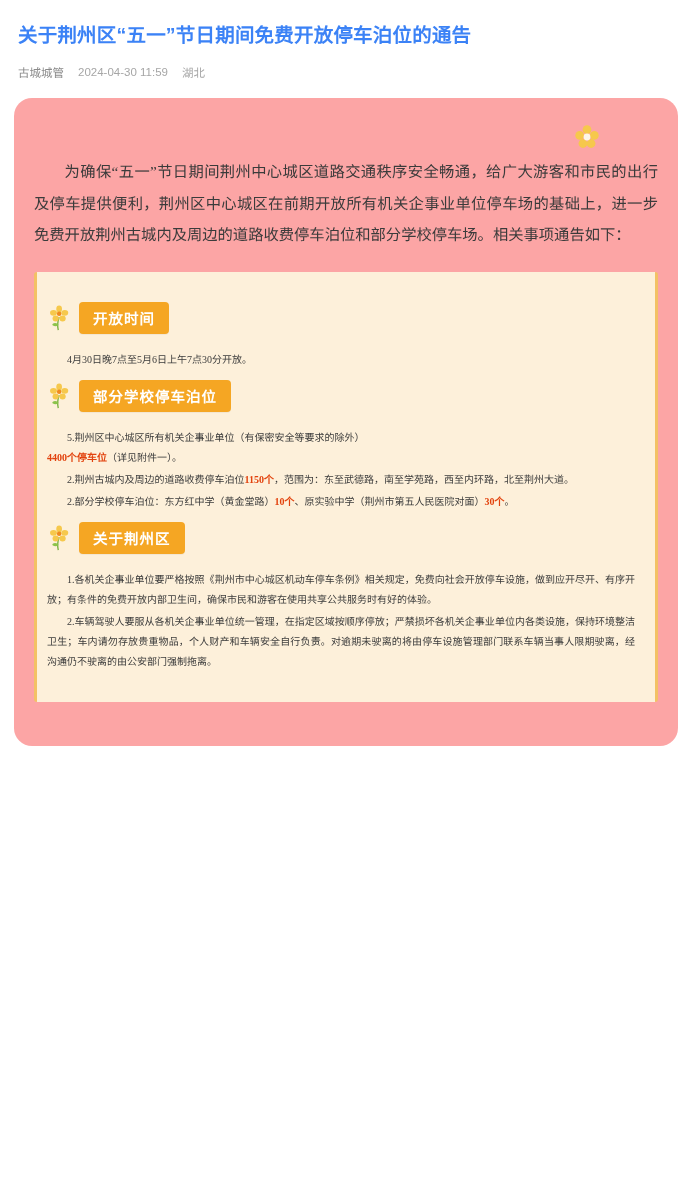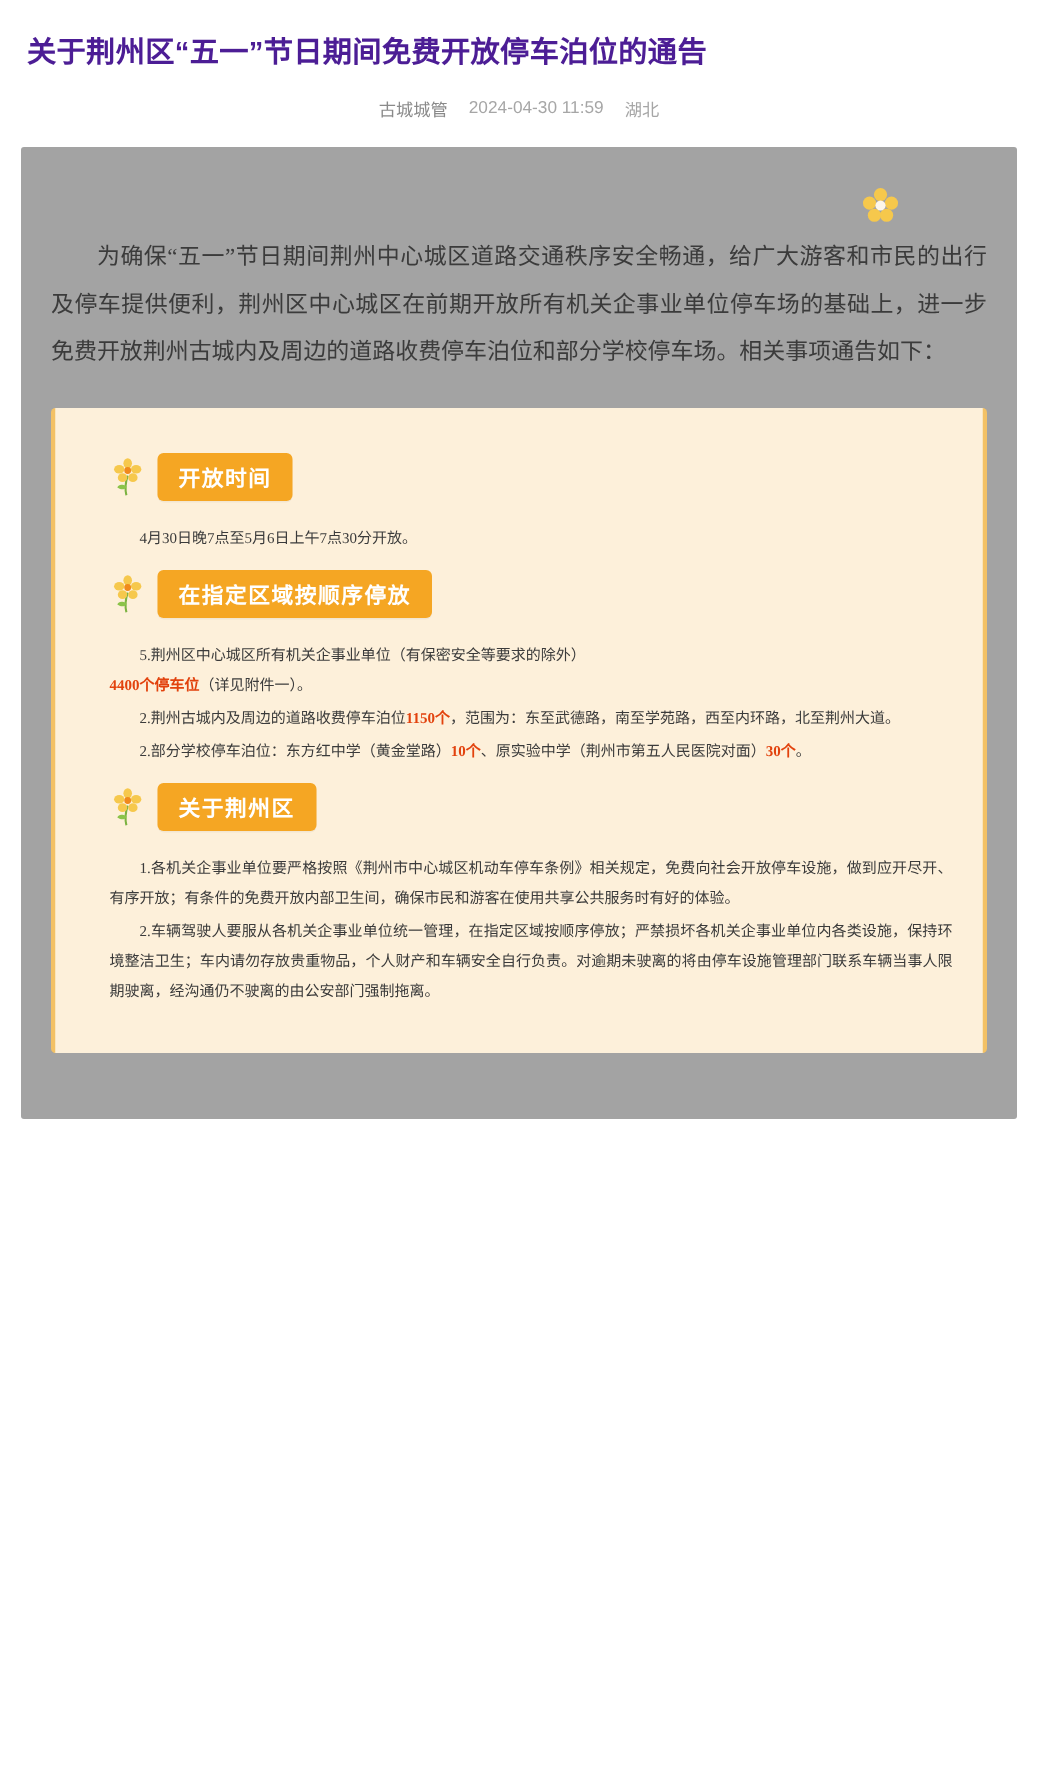--- a/index.html
+++ b/index.html
@@ -16,42 +16,41 @@
     background: #ffffff;
     position: relative;
     overflow: hidden;
   }
   .head {
     padding: 22px 18px 0 18px;
   }
   .article-title {
     font-size: 19.5px;
     font-weight: bold;
-    color: #4c1d95;
+    color: #3b82f6;
     line-height: 1.35;
     letter-spacing: 0.2px;
     margin: 0 0 16px 0;
   }
   .meta {
     display: flex;
     align-items: center;
     gap: 14px;
     font-size: 11.5px;
     color: #9b9b9b;
     margin-bottom: 18px;
-    justify-content: center;
   }
   .meta .source { color: #8a8a8a; }
   .meta .time { color: #a6a6a6; }
   .meta .region { color: #a6a6a6; }
 
   .body-card {
     margin: 0 14px 0 14px;
-    background: #a3a3a3;
-    border-radius: 2px;
+    background: #fca5a5;
+    border-radius: 18px;
     padding: 18px 20px 26px 20px;
     position: relative;
   }
   .flower-top {
     position: absolute;
     right: 78px;
     top: 26px;
     width: 26px;
     height: 26px;
   }
@@ -62,21 +61,21 @@
     color: #3b3b3b;
     text-align: justify;
     text-indent: 2em;
     margin: 40px 0 18px 0;
   }
 
   .inner-card {
     background: #fdf0da;
     border-left: 3px solid #f3c165;
     border-right: 3px solid #f3c165;
-    padding: 20px 16px 24px 32px;
+    padding: 20px 16px 24px 6px;
     border-radius: 3px;
     margin-top: 22px;
   }
   .section { margin-bottom: 6px; }
   .sec-head {
     display: flex;
     align-items: center;
     gap: 8px;
     margin: 10px 0 16px 6px;
   }
@@ -169,21 +168,21 @@
               <g fill="#f6c84c">
                 <ellipse cx="11" cy="4.5" rx="3.3" ry="4"></ellipse>
                 <ellipse cx="17.5" cy="9" rx="4" ry="3.3"></ellipse>
                 <ellipse cx="15" cy="15.5" rx="3.6" ry="3.4"></ellipse>
                 <ellipse cx="7" cy="15.5" rx="3.6" ry="3.4"></ellipse>
                 <ellipse cx="4.5" cy="9" rx="4" ry="3.3"></ellipse>
               </g>
               <circle cx="11" cy="10" r="2.6" fill="#f08a1c"></circle>
             </svg>
           </span>
-          <span class="sec-label">在指定区域按顺序停放</span>
+          <span class="sec-label">部分学校停车泊位</span>
         </div>
 
         <p class="para">
           <span>5.荆州区中心城区所有机关企事业单位（有保密安全等要求的除外）</span><br>
           <span class="hl">4400个停车位</span><span>（详见附件一）。</span>
         </p>
 
         <p class="para">
           <span>2.荆州古城内及周边的道路收费停车泊位</span><span class="hl">1150个</span><span>，范围为：东至武德路，南至学苑路，西至内环路，北至荆州大道。</span>
         </p>

